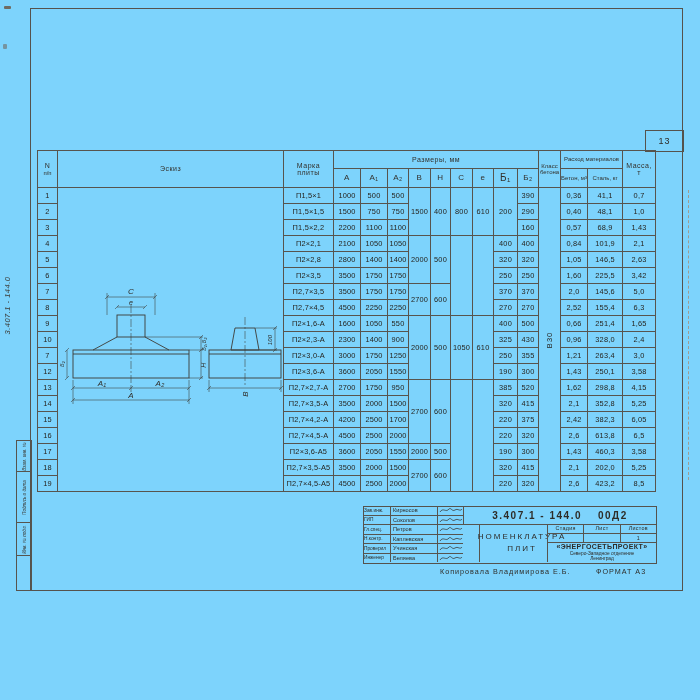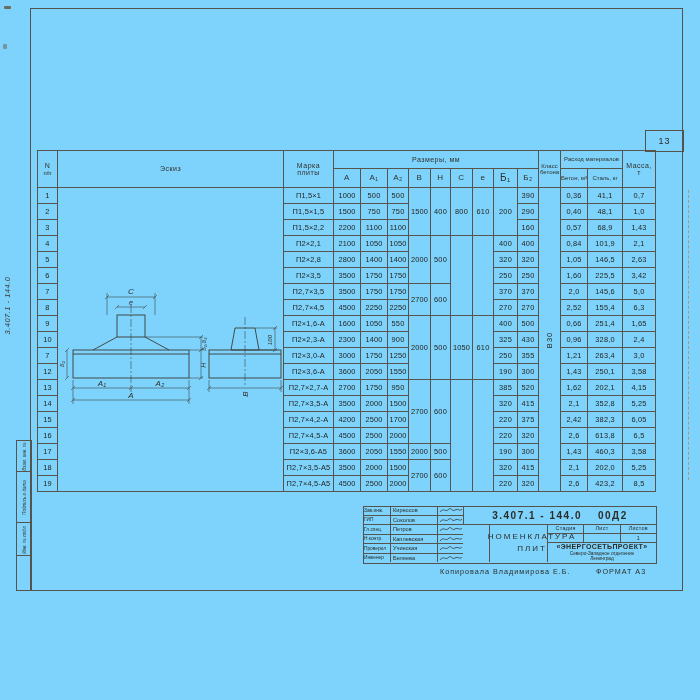--- a/index.html
+++ b/index.html
@@ -22,21 +22,21 @@
   
   .tb-outline{left:363px;top:506px;width:292px;height:56px;border:1.3px solid #55524c;}
   .tb-staff{left:363px;top:506px;width:100px;height:56px;display:flex;flex-direction:column;}
   .tb-staff .srow{flex:1;display:flex;border-bottom:1px solid #57544e;}
   .tb-staff .srow:last-child{border-bottom:none;}
   .tb-staff .c1{width:26px;border-right:1px solid #57544e;font-size:4.8px;display:flex;align-items:center;justify-content:flex-start;padding-left:1px;overflow:hidden;white-space:nowrap;}
   .tb-staff .c2{width:44px;border-right:1px solid #57544e;font-size:5.6px;display:flex;align-items:center;padding-left:2px;overflow:hidden;white-space:nowrap;}
   .tb-staff .c3{flex:1;display:flex;align-items:center;justify-content:center;overflow:hidden;}
   .tb-doc{left:463px;top:506px;width:192px;height:18px;border-bottom:1px solid #57544e;border-left:1px solid #57544e;
           display:flex;align-items:center;justify-content:center;gap:16px;font-size:10px;font-weight:bold;letter-spacing:1.5px;}
-  .tb-title{left:489px;top:524px;width:84px;height:38px;border-left:1px solid #57544e;display:flex;flex-direction:column;
+  .tb-title{left:479px;top:524px;width:84px;height:38px;border-left:1px solid #57544e;display:flex;flex-direction:column;
             align-items:center;justify-content:center;font-size:8px;letter-spacing:2px;line-height:1.5;}
   .tb-stage{left:547px;top:524px;width:108px;height:38px;border-left:1px solid #57544e;display:flex;flex-direction:column;}
   .tb-stage .hrow{display:flex;height:9px;border-bottom:1px solid #57544e;}
   .tb-stage .vrow{display:flex;height:8px;border-bottom:1px solid #57544e;}
   .tb-stage .scell{flex:1;border-right:1px solid #57544e;font-size:5.4px;display:flex;align-items:center;justify-content:center;letter-spacing:.3px;}
   .tb-stage .scell:last-child{border-right:none;}
   .tb-org{flex:1;display:flex;flex-direction:column;align-items:center;justify-content:center;line-height:1.15;}
   .org1{font-size:7px;font-weight:bold;letter-spacing:.4px;}
   .org2,.org3{font-size:4.8px;}
   .copy-note{left:440px;top:567px;font-size:7.2px;letter-spacing:1px;}
@@ -380,21 +380,21 @@
           <td>2700</td>
           <td>1750</td>
           <td>950</td>
           <td rowspan="4">2700</td>
           <td rowspan="4">600</td>
           <td rowspan="7"></td>
           <td rowspan="7"></td>
           <td>385</td>
           <td>520</td>
           <td>1,62</td>
-          <td>202,1</td>
+          <td>298,8</td>
           <td>4,15</td>
         </tr>
         <tr>
           <td>14</td>
           <td>П2,7×3,5-А</td>
           <td>3500</td>
           <td>2000</td>
           <td>1500</td>
           <td>320</td>
           <td>415</td>

